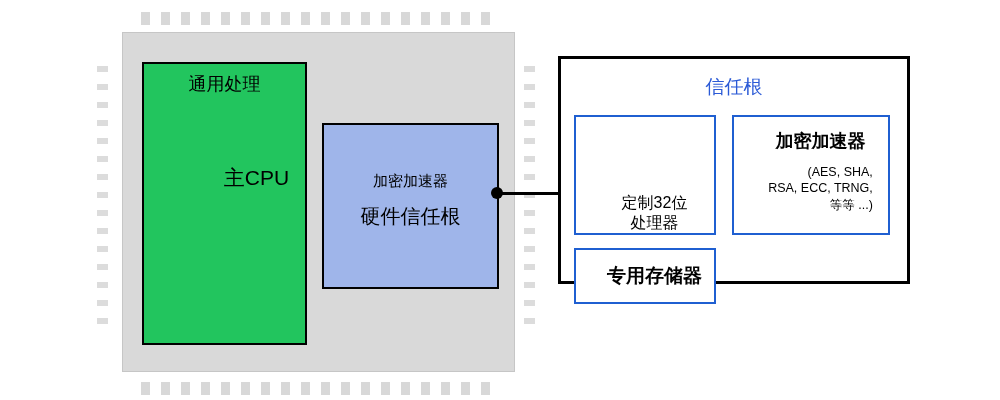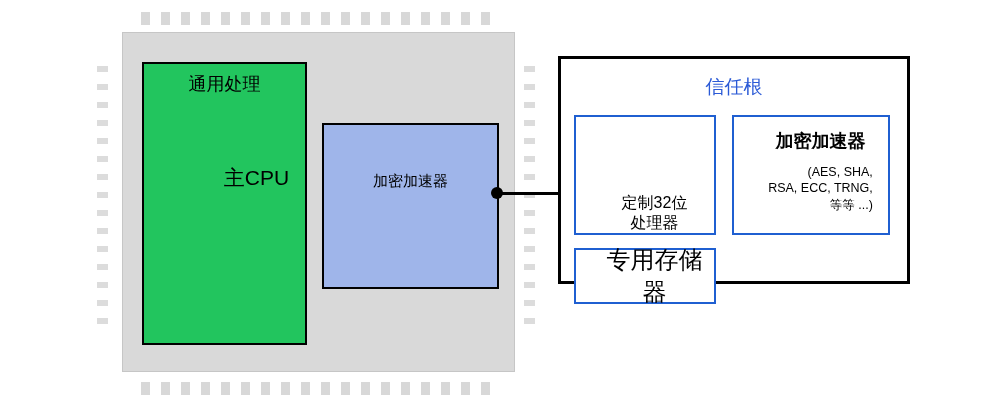--- a/index.html
+++ b/index.html
@@ -104,21 +104,21 @@
     padding-left: 19px;
   }
   .box-cpu32   { left: 13px;  top: 56px;  width: 142px; height: 120px; justify-content: flex-end; }
   .box-crypto  { left: 171px; top: 56px;  width: 158px; height: 120px; justify-content: flex-start; }
   .box-memory  { left: 13px;  top: 189px; width: 142px; height: 56px; }
   .box-otp     { left: 171px; top: 189px; width: 158px; height: 56px; }
   .multiline { white-space: pre-line; line-height: 1.25; }
   .box-cpu32 .multiline { font-size: 16px; }
   .box-crypto-title { margin-top: 12px; font-size: 18px; font-weight: 600; }
   .box-crypto-sub   { margin-top: 11px; font-size: 12.5px; line-height: 1.3; text-align: right; }
-  .box-memory-label { font-size: 24px; }
+  .box-memory-label { font-size: 19px; font-weight: bold; }
   .box-otp-label    { font-size: 17px; font-weight: 600; }
 </style>
 </head>
 <body>
 
 <div class="canvas">
 
   <div class="chip">
     <div class="pins pins-top">
         <div class="pin"></div>
@@ -195,20 +195,21 @@
         <div class="pin"></div>
       </div>
 
     <div class="cpu-box">
       <div class="cpu-title">通用处理</div>
       <div class="cpu-label">主CPU</div>
     </div>
 
     <div class="secure-box">
       <div class="secure-title">加密加速器</div>
+      <div class="secure-label">硬件信任根</div>
     </div>
   </div>
 
   <div class="connector-line"></div>
   <div class="connector-dot"></div>
 
   <div class="rot-panel">
     <div class="rot-title">信任根</div>
 
     <div class="rot-box box-cpu32">

